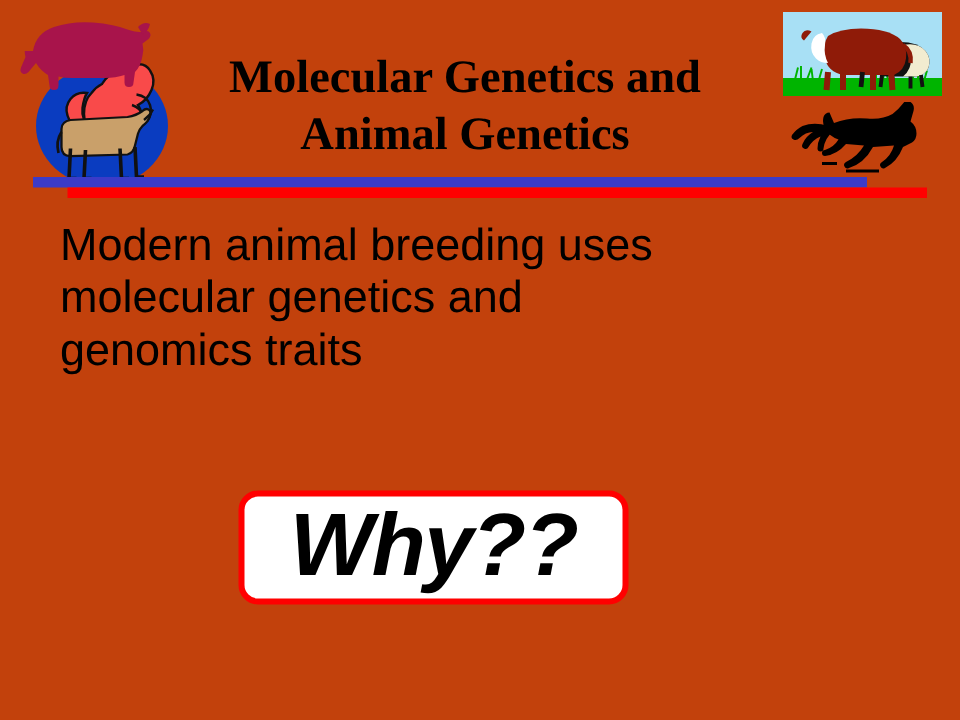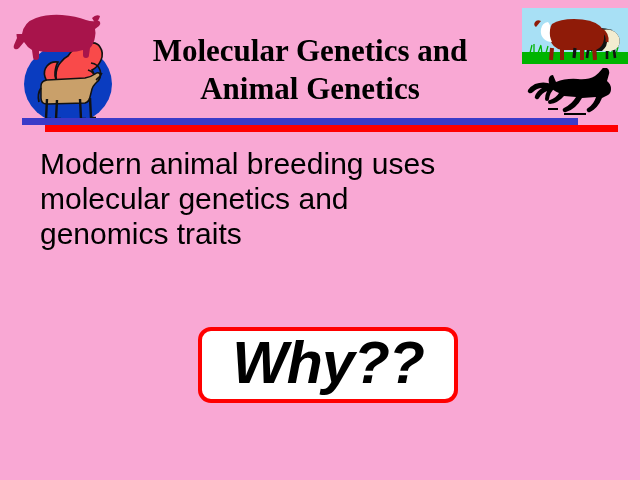--- a/index.html
+++ b/index.html
@@ -10,21 +10,21 @@
   body {
     width: 640px;
     height: 480px;
     overflow: hidden;
     font-family: "Liberation Sans", sans-serif;
   }
   #slide {
     position: relative;
     width: 640px;
     height: 480px;
-    background: #f9a8d4;
+    background: #c2410c;
   }
 
   
   #logo {
     position: absolute;
     left: 8px;
     top: 6px;
     width: 112px;
     height: 118px;
   }
@@ -109,21 +109,20 @@
   #why-box {
     position: absolute;
     left: 159px;
     top: 327px;
     width: 252px;
     height: 68px;
     border: 4px solid #ff0000;
     border-radius: 13px;
     background: #ffffff;
     box-sizing: content-box;
-    margin-left: 39px;
   }
   #why-text {
     position: absolute;
     left: 0;
     top: 0;
     width: 252px;
     height: 68px;
     display: flex;
     align-items: center;
     justify-content: center;

